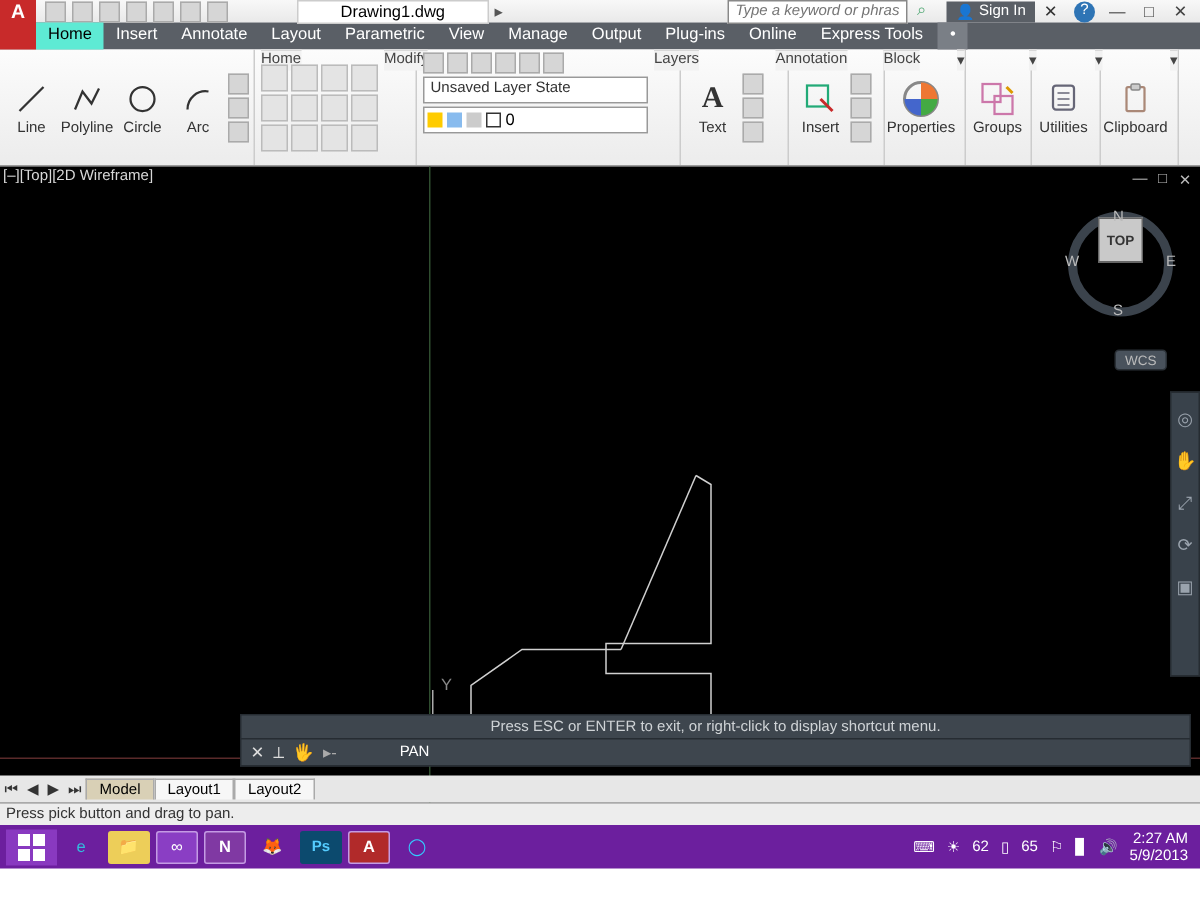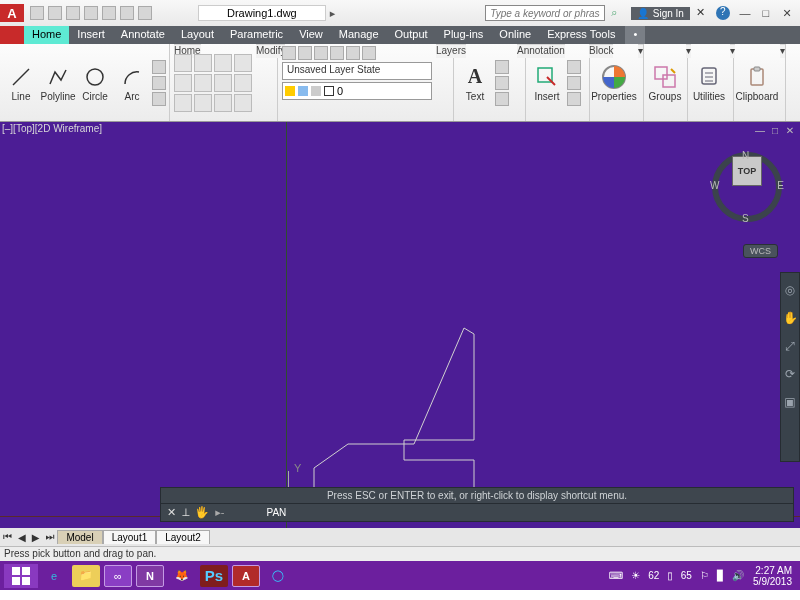--- a/index.html
+++ b/index.html
@@ -1,19 +1,19 @@
 <!DOCTYPE html>
 <html><head>
 <meta charset="utf-8">
 <style>
   * { box-sizing: border-box; margin: 0; padding: 0; font-family: "Segoe UI", Tahoma, sans-serif; }
   body { width: 800px; height: 600px; overflow: hidden; background: #fff; font-size: 11px; }
 
   
-  .title-row { height: 26px; background: linear-gradient(#f8f8f8,#e9e9e9); display:flex; align-items:center; }
+  .title-row { height: 15px; background: linear-gradient(#f8f8f8,#e9e9e9); display:flex; align-items:center; }
   .app-logo { width:24px; height:18px; background:#c82a2a; display:flex; align-items:center; justify-content:center; color:#fff; font-weight:bold; font-size:13px; }
   .app-logo:after{content:"A";}
   .qat { display:flex; gap:4px; padding:0 6px; align-items:center; }
   .qat-ico { width:14px; height:14px; background:#d6d6d6; border:1px solid #aaa; }
   .doc-title { margin-left: 40px; background:#fff; border:1px solid #ccc; padding:1px 28px; font-size:11px; }
   .title-right { margin-left:auto; display:flex; align-items:center; gap:6px; padding:0 4px;}
   .kw-box { border:1px solid #888; height:16px; width:120px; padding:0 4px; font-style:italic; color:#666; font-size:10px; }
   .signin { background:#5a5f66; color:#fff; padding:1px 6px; font-size:10px; display:flex; gap:3px; align-items:center;}
   .tiny-ico { width:14px; height:14px; display:inline-block; }
   .win-btns span{ display:inline-block; width:18px; text-align:center; color:#444; }
@@ -33,21 +33,21 @@
   .big-btn .ic { width:26px; height:26px; display:flex; align-items:center; justify-content:center;}
   .ic svg { display:block; }
   .grid-icos { display:grid; grid-template-columns:repeat(4,18px); grid-auto-rows:18px; gap:2px; }
   .grid-icos .sm { width:18px; height:18px; background:#e4e4e4; border:1px solid #bbb; }
   .layer-state { width:150px; height:18px; border:1px solid #999; background:#fff; font-size:10px; padding:1px 4px; color:#333;}
   .layer-combo { width:150px; height:18px; border:1px solid #999; display:flex; align-items:center; gap:3px; padding:0 2px; background:#fff;}
   .layer-combo .sw{width:10px;height:10px;display:inline-block;}
   .ribbon .panel.flex-col .panel-body{flex-direction:column; align-items:flex-start;}
 
   
-  .viewport { position:relative; height: 424px; background:#4c1d95; }
+  .viewport { position:relative; height: 424px; background:#000000; }
   .view-label { position:absolute; top:1px; left:2px; color:#d8d8d8; font-size:10px; }
   .axis-x { position:absolute; top:394px; left:0; width:100%; height:1px; background:#5a2a2a; }
   .axis-y { position:absolute; top:0; left:286px; width:1px; height:100%; background:#2f4d2f; }
   .ucs { position:absolute; top:340px; left:284px; color:#888; font-size:11px; }
   .ucs .sq{ position:absolute; top:50px; left:0; width:9px; height:9px; border:1px solid #aaa;}
   .ucs .ylab{position:absolute; top:0; left:10px;}
   .ucs .xlab{position:absolute; top:46px; left:46px;}
   .ucs .ystem{position:absolute; top:9px; left:4px; width:1px; height:45px; background:#aaa;}
   .ucs .xstem{position:absolute; top:54px; left:4px; width:40px; height:1px; background:#aaa;}
   .shape { position:absolute; top:202px; left:304px; }
@@ -397,21 +397,21 @@
         <rect x="10" y="0" width="8" height="8" fill="#fff"></rect>
         <rect x="0" y="10" width="8" height="8" fill="#fff"></rect>
         <rect x="10" y="10" width="8" height="8" fill="#fff"></rect>
       </svg>
   </div>
   <div class="tb-ico" style="color:#3bd;">e</div>
   <div class="tb-ico" style="background:#edce59;">📁</div>
   <div class="tb-ico active" style="color:#fff;">∞</div>
   <div class="tb-ico active" style="background:#8039a3;color:#fff;font-weight:bold;">N</div>
   <div class="tb-ico" style="color:#f60;">🦊</div>
-  <div class="tb-ico" style="background:#7f1d1d;color:#5cf;font-size:15px;font-weight:bold;">Ps</div>
+  <div class="tb-ico" style="background:#0c4a6e;color:#5cf;font-size:10px;font-weight:bold;">Ps</div>
   <div class="tb-ico active" style="background:#b12a2a;color:#fff;font-weight:bold;">A</div>
   <div class="tb-ico" style="color:#3cf;">◯</div>
   <div class="tray">
     <span>⌨</span>
     <span>☀</span>
     <span>62</span>
     <span>▯</span>
     <span>65</span>
     <span>⚐</span>
     <span>▊</span>

